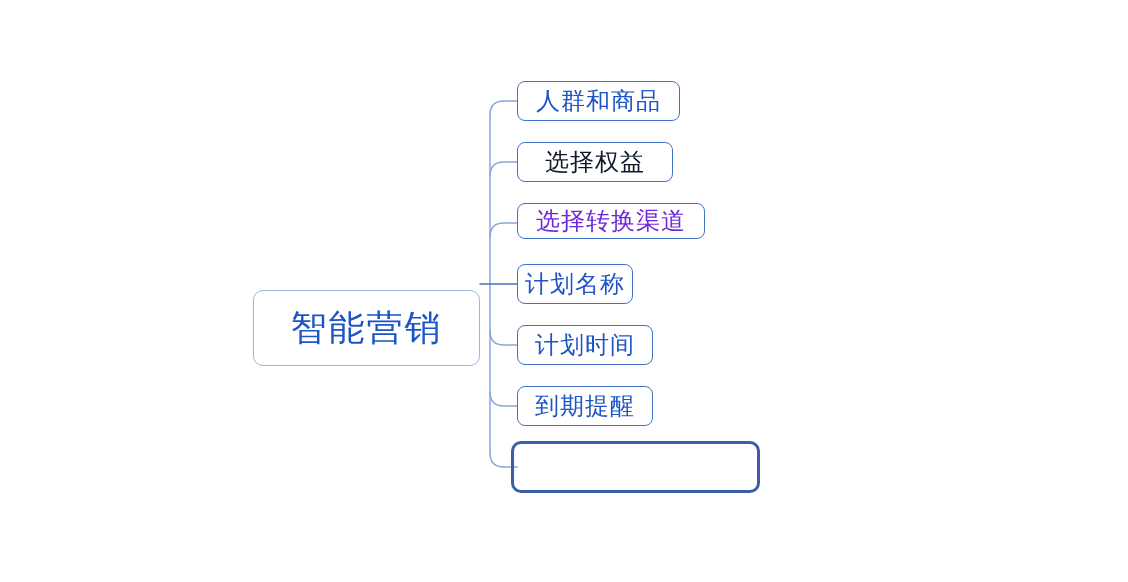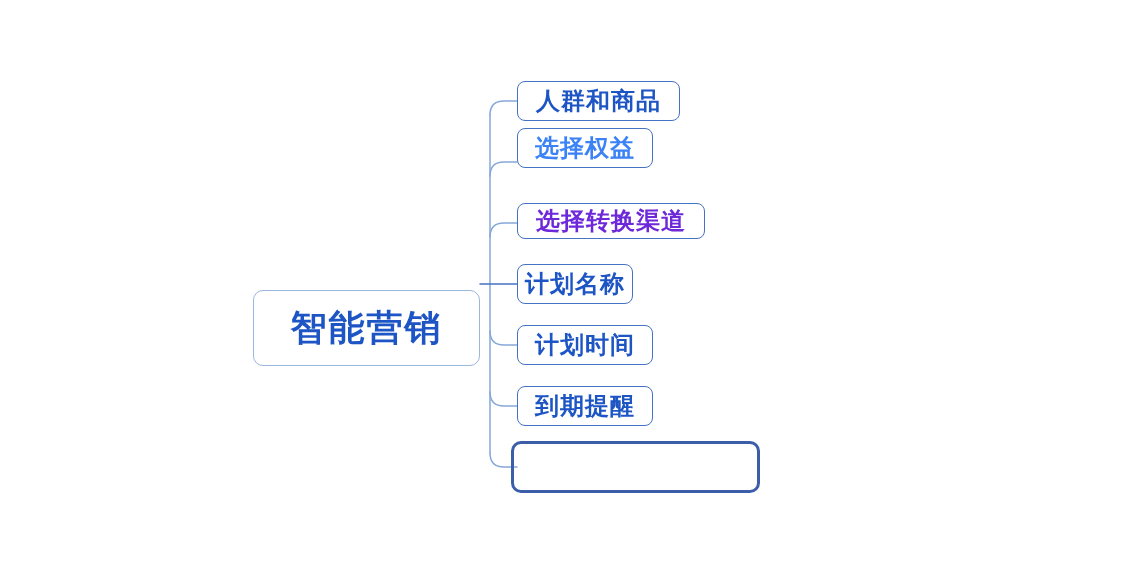--- a/index.html
+++ b/index.html
@@ -25,21 +25,20 @@
   }
   .topic {
     position: absolute;
     display: flex;
     align-items: center;
     justify-content: center;
     box-sizing: border-box;
     background: #ffffff;
     white-space: nowrap;
     cursor: default;
-    font-weight: bold;
   }
   .topic-root {
     border: 1.5px solid;
     border-radius: 10px;
     font-size: 36px;
     letter-spacing: 2px;
   }
   .topic-child {
     border: 1.5px solid;
     border-radius: 8px;
@@ -63,19 +62,19 @@
       <path d="M 517 101 L 504 101 Q 490 101 490 115" fill="none" stroke="#86a8d8" stroke-width="1.5" stroke-linecap="round"></path>
       <path d="M 517 162 L 504 162 Q 490 162 490 176" fill="none" stroke="#86a8d8" stroke-width="1.5" stroke-linecap="round"></path>
       <path d="M 517 223 L 504 223 Q 490 223 490 237" fill="none" stroke="#86a8d8" stroke-width="1.5" stroke-linecap="round"></path>
       <path d="M 517 345 L 504 345 Q 490 345 490 331" fill="none" stroke="#86a8d8" stroke-width="1.5" stroke-linecap="round"></path>
       <path d="M 517 406 L 504 406 Q 490 406 490 392" fill="none" stroke="#86a8d8" stroke-width="1.5" stroke-linecap="round"></path>
       <path d="M 517 467 L 504 467 Q 490 467 490 453" fill="none" stroke="#86a8d8" stroke-width="1.5" stroke-linecap="round"></path>
       <path d="M 480 284 L 517 284" fill="none" stroke="#4472c4" stroke-width="1.5" stroke-linecap="round"></path>
     </svg>
 <div class="topic topic-root" style="left: 253px; top: 246px; width: 227px; height: 76px; color: rgb(29, 85, 196); border-color: rgb(155, 182, 224); margin-top: 44px;">智能营销</div>
     <div class="topic topic-child" style="left: 517px; top: 81px; width: 163px; height: 40px; color: rgb(29, 85, 196); border-color: rgb(68, 114, 196);">人群和商品</div>
-    <div class="topic topic-child" style="left: 517px; top: 128px; width: 136px; height: 40px; color: #3b82f6; border-color: rgb(68, 114, 196);">选择权益</div>
+    <div class="topic topic-child" style="left: 517px; top: 142px; width: 156px; height: 40px; color: #0f172a; border-color: rgb(68, 114, 196);">选择权益</div>
     <div class="topic topic-child" style="left: 517px; top: 203px; width: 188px; height: 36px; color: #6d28d9; border-color: rgb(68, 114, 196);">选择转换渠道</div>
     <div class="topic topic-child" style="left: 517px; top: 264px; width: 116px; height: 40px; color: rgb(29, 85, 196); border-color: rgb(68, 114, 196);">计划名称</div>
     <div class="topic topic-child" style="left: 517px; top: 325px; width: 136px; height: 40px; color: rgb(29, 85, 196); border-color: rgb(68, 114, 196);">计划时间</div>
     <div class="topic topic-child" style="left: 517px; top: 386px; width: 136px; height: 40px; color: rgb(29, 85, 196); border-color: rgb(68, 114, 196);">到期提醒</div>
     <div class="selection-ring" style="left: 511px; top: 441px; width: 249px; height: 52px; border-color: rgb(60, 94, 169);"></div>
   </div>
 
 </body></html>

